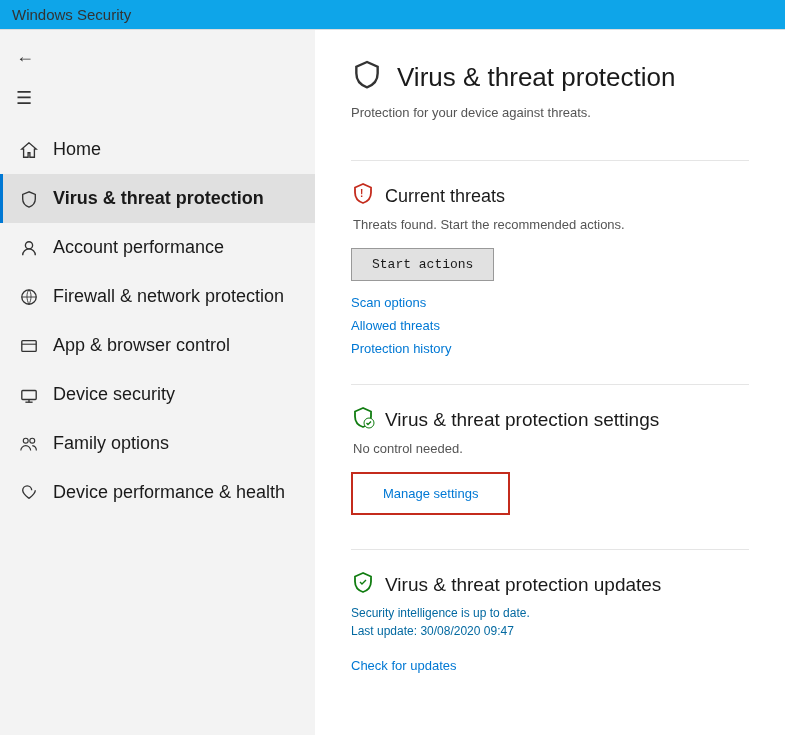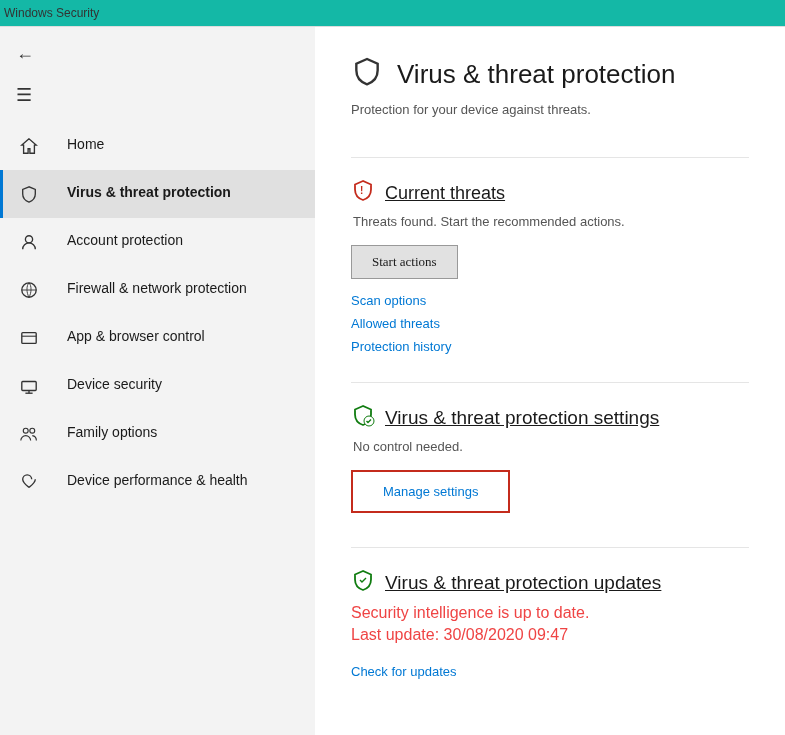--- a/index.html
+++ b/index.html
@@ -9,23 +9,23 @@
       background: #fff;
       width: 785px;
       height: 735px;
       overflow: hidden;
       display: flex;
       flex-direction: column;
     }
 
     
     .titlebar {
-      background: #14b8a6;
-      padding: 6px 4px;
-      font-size: 12px;
+      background: #0ea5e9;
+      padding: 6px 12px;
+      font-size: 15px;
       color: #333;
       border-bottom: 1px solid #ddd;
       flex-shrink: 0;
     }
 
     .app-container {
       display: flex;
       flex: 1;
       overflow: hidden;
     }
@@ -51,26 +51,26 @@
 
     .sidebar-menu-icon {
       padding: 8px 16px 16px 16px;
       font-size: 18px;
       color: #333;
       cursor: pointer;
     }
 
     .sidebar-item {
       display: flex;
-      align-items: flex-start;
+      align-items: center;
       padding: 14px 16px;
       cursor: pointer;
-      gap: 28px;
+      gap: 14px;
       color: #1a1a1a;
-      font-size: 14px;
+      font-size: 18px;
       border-left: 3px solid transparent;
     }
 
     .sidebar-item.active {
       background: #e0e0e0;
       border-left: 3px solid #0078d4;
       font-weight: 600;
     }
 
     .sidebar-icon {
@@ -132,39 +132,38 @@
     }
 
     .section-icon.green {
       color: #107c10;
     }
 
     .section-title {
       font-size: 18px;
       font-weight: 400;
       color: #1a1a1a;
-      text-decoration: underline;
     }
 
     .section-description {
       color: #555;
       font-size: 13px;
       margin-bottom: 16px;
       padding-left: 2px;
     }
 
     .btn-start-actions {
       background: #e1e1e1;
       border: 1px solid #999;
       padding: 8px 20px;
       font-size: 13px;
       cursor: pointer;
       color: #1a1a1a;
       margin-bottom: 14px;
-      font-family: Liberation Serif, serif;
+      font-family: Liberation Mono, monospace;
     }
 
     .link {
       display: block;
       color: #0078d4;
       font-size: 13px;
       text-decoration: none;
       margin-bottom: 8px;
       cursor: pointer;
     }
@@ -186,22 +185,22 @@
       background: #fff;
       border: none;
       padding: 10px 28px;
       font-size: 13px;
       cursor: pointer;
       color: #0078d4;
       font-family: Liberation Sans, sans-serif;
     }
 
     .update-meta {
-      color: #ef4444;
-      font-size: 16px;
+      color: #0369a1;
+      font-size: 12px;
       margin-bottom: 4px;
     }
 
     .section-title-large {
       font-size: 19px;
       font-weight: 400;
       text-align: right;
     }
   </style>
 </head>
@@ -239,21 +238,21 @@
       <span>Virus &amp; threat protection</span>
     </div>
 
     <div class="sidebar-item">
       <span class="sidebar-icon">
         <svg width="18" height="18" viewBox="0 0 20 20" fill="none">
           <circle cx="10" cy="7" r="4" stroke="#333" stroke-width="1.5" fill="none"></circle>
           <path d="M3 18c0-3.9 3.1-7 7-7s7 3.1 7 7" stroke="#333" stroke-width="1.5" fill="none"></path>
         </svg>
       </span>
-      <span>Account protection</span>
+      <span>Account performance</span>
     </div>
 
     <div class="sidebar-item">
       <span class="sidebar-icon">
         <svg width="18" height="18" viewBox="0 0 20 20" fill="none">
           <circle cx="10" cy="10" r="8" stroke="#333" stroke-width="1.5" fill="none"></circle>
           <path d="M2 10h16M10 2c-3 3-3 11 0 16M10 2c3 3 3 11 0 16" stroke="#333" stroke-width="1" fill="none"></path>
         </svg>
       </span>
       <span>Firewall &amp; network protection</span>

